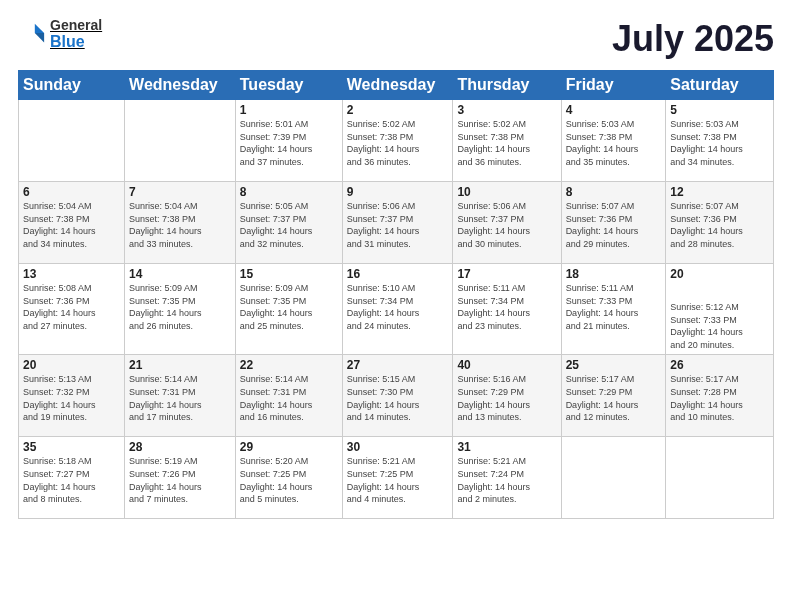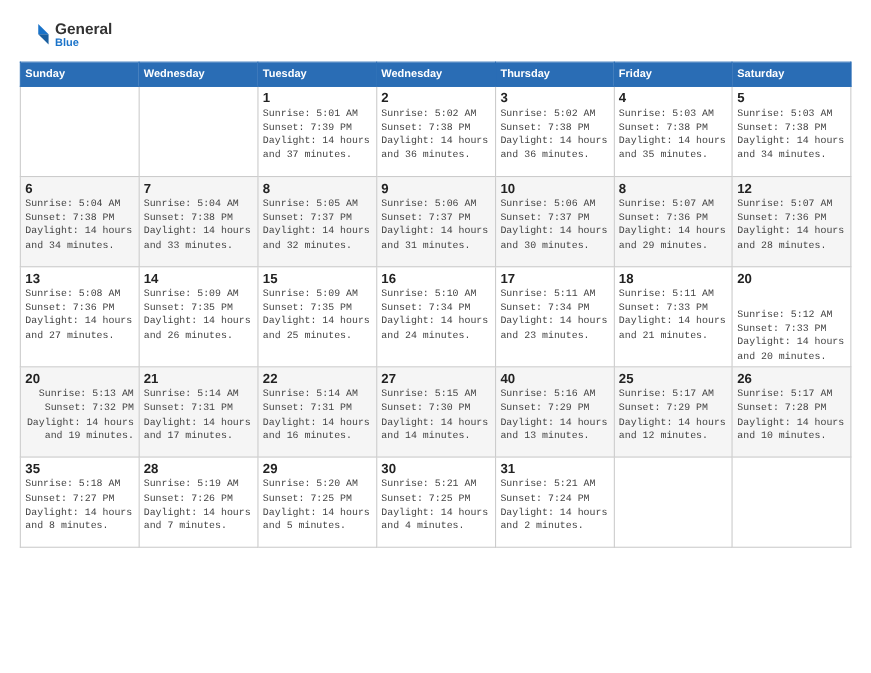--- a/index.html
+++ b/index.html
@@ -19,33 +19,34 @@
     .header {
       display: flex;
       justify-content: space-between;
       align-items: flex-start;
       margin-bottom: 10px;
     }
     .logo {
       display: flex;
       align-items: center;
       gap: 4px;
+      text-decoration: underline;
     }
     .logo-text {
       display: flex;
       flex-direction: column;
       line-height: 1.1;
     }
     .logo-general {
       font-size: 14px;
       font-weight: bold;
       color: #333;
     }
     .logo-blue {
-      font-size: 10px;
+      font-size: 16px;
       font-weight: bold;
       color: #1a73c9;
     }
     .logo-icon {
       width: 28px;
       height: 28px;
     }
     .title-section {
       text-align: right;
     }
@@ -58,21 +59,21 @@
       font-size: 14px;
       color: #333;
     }
     .calendar {
       width: 100%;
       border-collapse: collapse;
     }
     .calendar th {
       background: #2a6db5;
       color: #fff;
-      font-size: 10px;
+      font-size: 16px;
       font-weight: bold;
       padding: 5px 4px;
       text-align: left;
       border: 1px solid #2a6db5;
     }
     .calendar td {
       vertical-align: top;
       border: 1px solid #ccc;
       padding: 3px 4px;
       font-size: 9.5px;
@@ -88,21 +89,20 @@
       font-size: 12px;
       font-weight: bold;
       color: #222;
       display: block;
       margin-bottom: 1px;
     }
     .day-info {
       font-size: 9px;
       line-height: 1.4;
       color: #444;
-      font-family: Liberation Mono, monospace;
     }
     .empty-cell {
       background: #fff !important;
     }
   </style>
 </head>
 <body>
 
 <div class="page">
   <div class="header">
@@ -110,20 +110,21 @@
       <svg class="logo-icon" viewBox="0 0 30 30">
         <polygon points="18,4 28,14 18,14" fill="#1a73c9"></polygon>
         <polygon points="18,14 28,14 28,24" fill="#1a5fa0"></polygon>
       </svg>
       <div class="logo-text">
         <span class="logo-general">General</span>
         <span class="logo-blue">Blue</span>
       </div>
     </div>
     <div class="title-section">
+      <div class="month-year">July 2025</div>
     </div>
   </div>
 
   <table class="calendar">
     <thead>
       <tr>
         <th>Sunday</th>
         <th>Wednesday</th>
         <th>Tuesday</th>
         <th>Wednesday</th>
@@ -270,21 +271,21 @@
             <span class="day-num">20</span>
             <div class="day-info" style="white-space: pre-line; margin-top: 20px;">Sunrise: 5:12 AM
 Sunset: 7:33 PM
 Daylight: 14 hours
 and 20 minutes.</div>
           </td>
         </tr>
         <tr>
           <td>
             <span class="day-num">20</span>
-            <div class="day-info" style="white-space: pre-line; text-align: right;">Sunrise: 5:13 AM
+            <div class="day-info" style="white-space: pre-line;">Sunrise: 5:13 AM
 Sunset: 7:32 PM
 Daylight: 14 hours
 and 19 minutes.</div>
           </td>
           <td>
             <span class="day-num">21</span>
             <div class="day-info" style="white-space: pre-line;">Sunrise: 5:14 AM
 Sunset: 7:31 PM
 Daylight: 14 hours
 and 17 minutes.</div>

